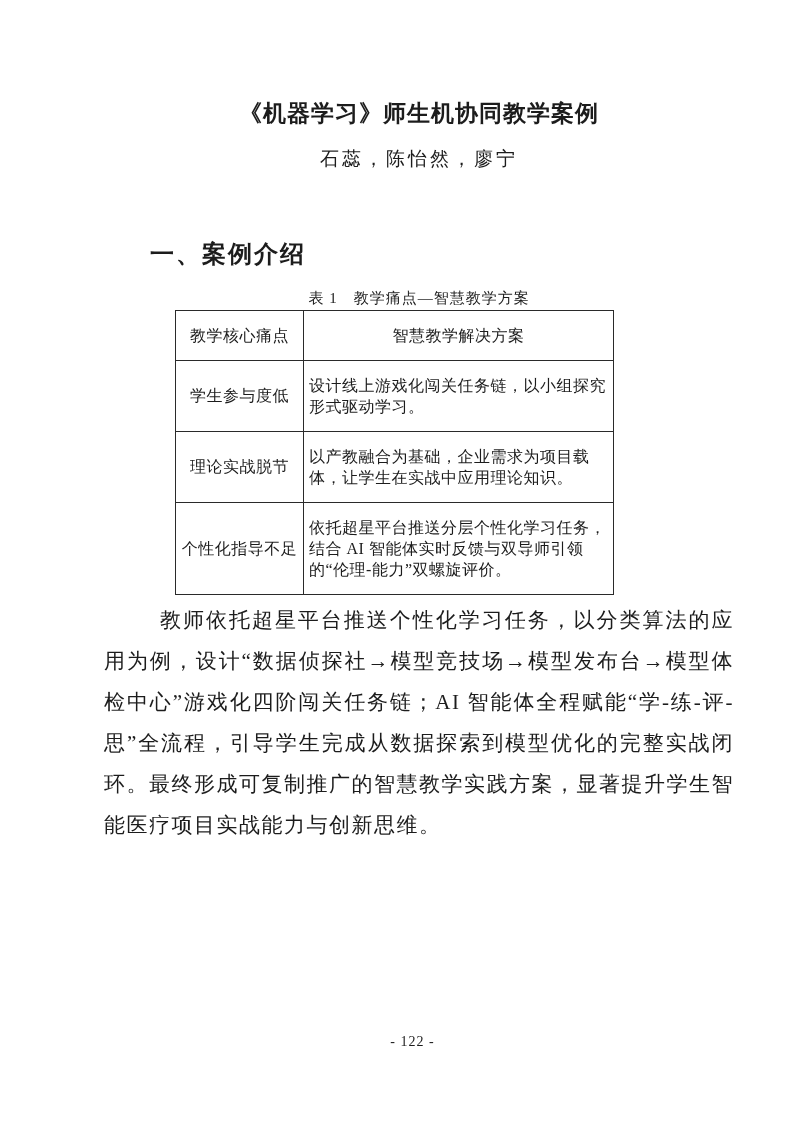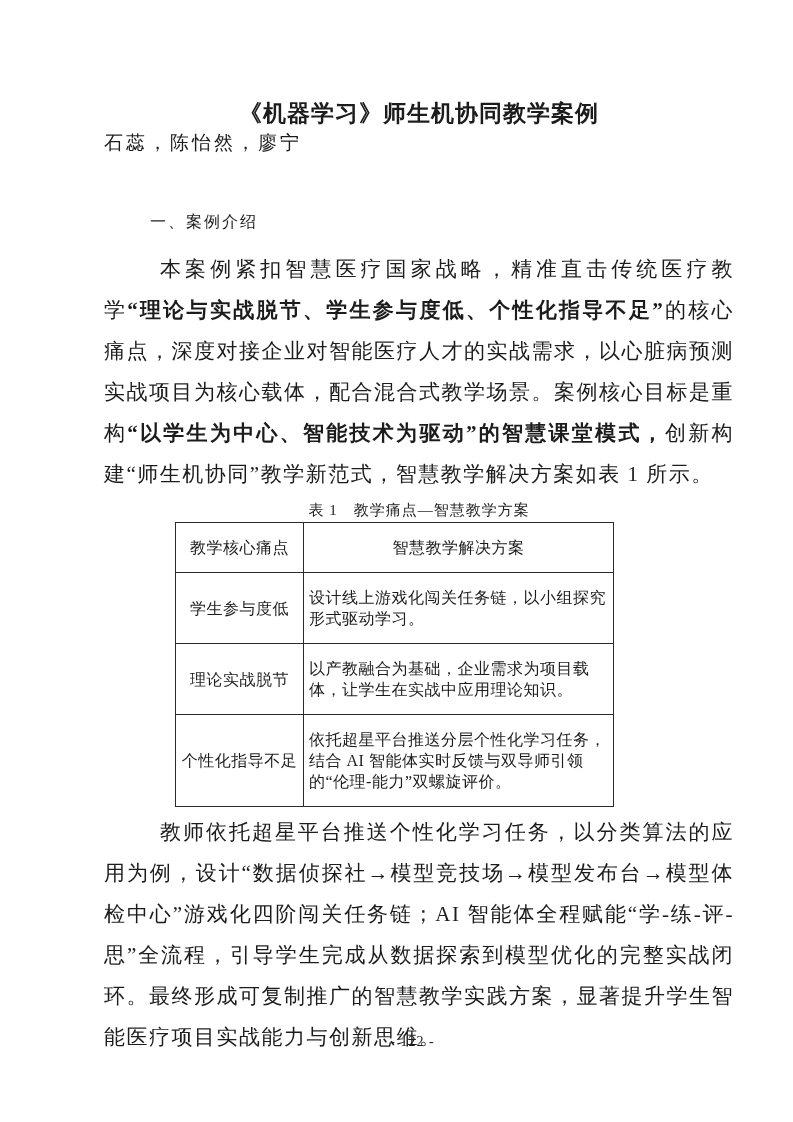--- a/index.html
+++ b/index.html
@@ -22,29 +22,31 @@
   }
   .doc-title {
     margin: 98px 0 0 0;
     text-align: center;
     font-size: 23px;
     font-weight: bold;
     letter-spacing: 1px;
     line-height: 32px;
   }
   .authors {
+    margin-top: 16px;
+    text-align: center;
     font-size: 19px;
     letter-spacing: 3px;
     line-height: 26px;
   }
   .section-heading {
-    margin-top: 52px;
+    margin-top: 68px;
     padding-left: 46px;
-    font-size: 16px;
-    font-weight: normal;
+    font-size: 24px;
+    font-weight: bold;
     letter-spacing: 2px;
     line-height: 28px;
   }
   .body-para {
     margin: 0;
     font-size: 21px;
     line-height: 41px;
     letter-spacing: 1.5px;
     text-align: justify;
     text-justify: inter-character;
@@ -97,21 +99,20 @@
 
 <div class="page">
   <div class="content">
 
     <h1 class="doc-title">《机器学习》师生机协同教学案例</h1>
 
     <div class="authors">石蕊，陈怡然，廖宁</div>
 
     <h2 class="section-heading">一、案例介绍</h2>
 
-    <p class="body-para para1"><span>本案例紧扣智慧医疗国家战略，精准直击传统医疗教学</span><span class="bold-run">“理论与实战脱节、学生参与度低、个性化指导不足”</span><span>的核心痛点，深度对接企业对智能医疗人才的实战需求，以心脏病预测实战项目为核心载体，配合混合式教学场景。案例核心目标是重构</span><span class="bold-run">“以学生为中心、智能技术为驱动”的智慧课堂模式，</span><span>创新构建“师生机协同”教学新范式，智慧教学解决方案如表 1 所示。</span></p>
 
     <div class="table-caption">表 1　教学痛点—智慧教学方案</div>
 
     <table class="pain-table">
       <colgroup>
         <col class="c-pain">
         <col class="c-solution">
       </colgroup>
       <thead>
         <tr>

